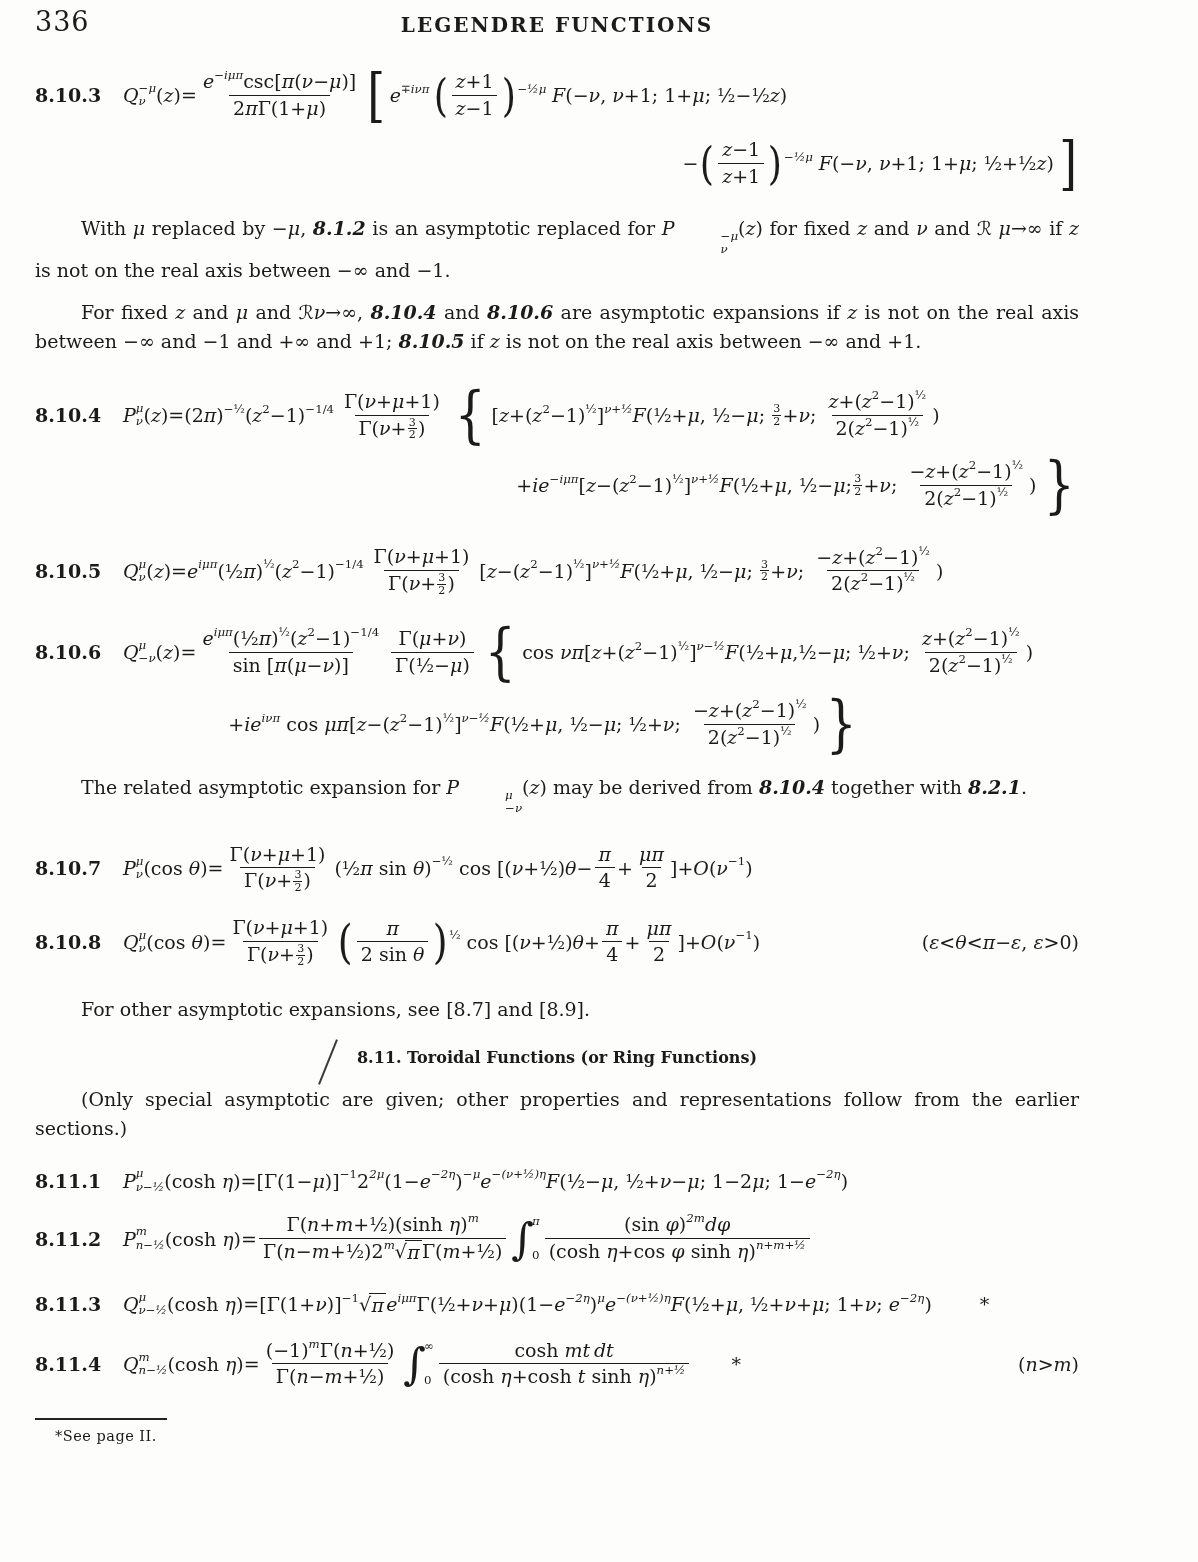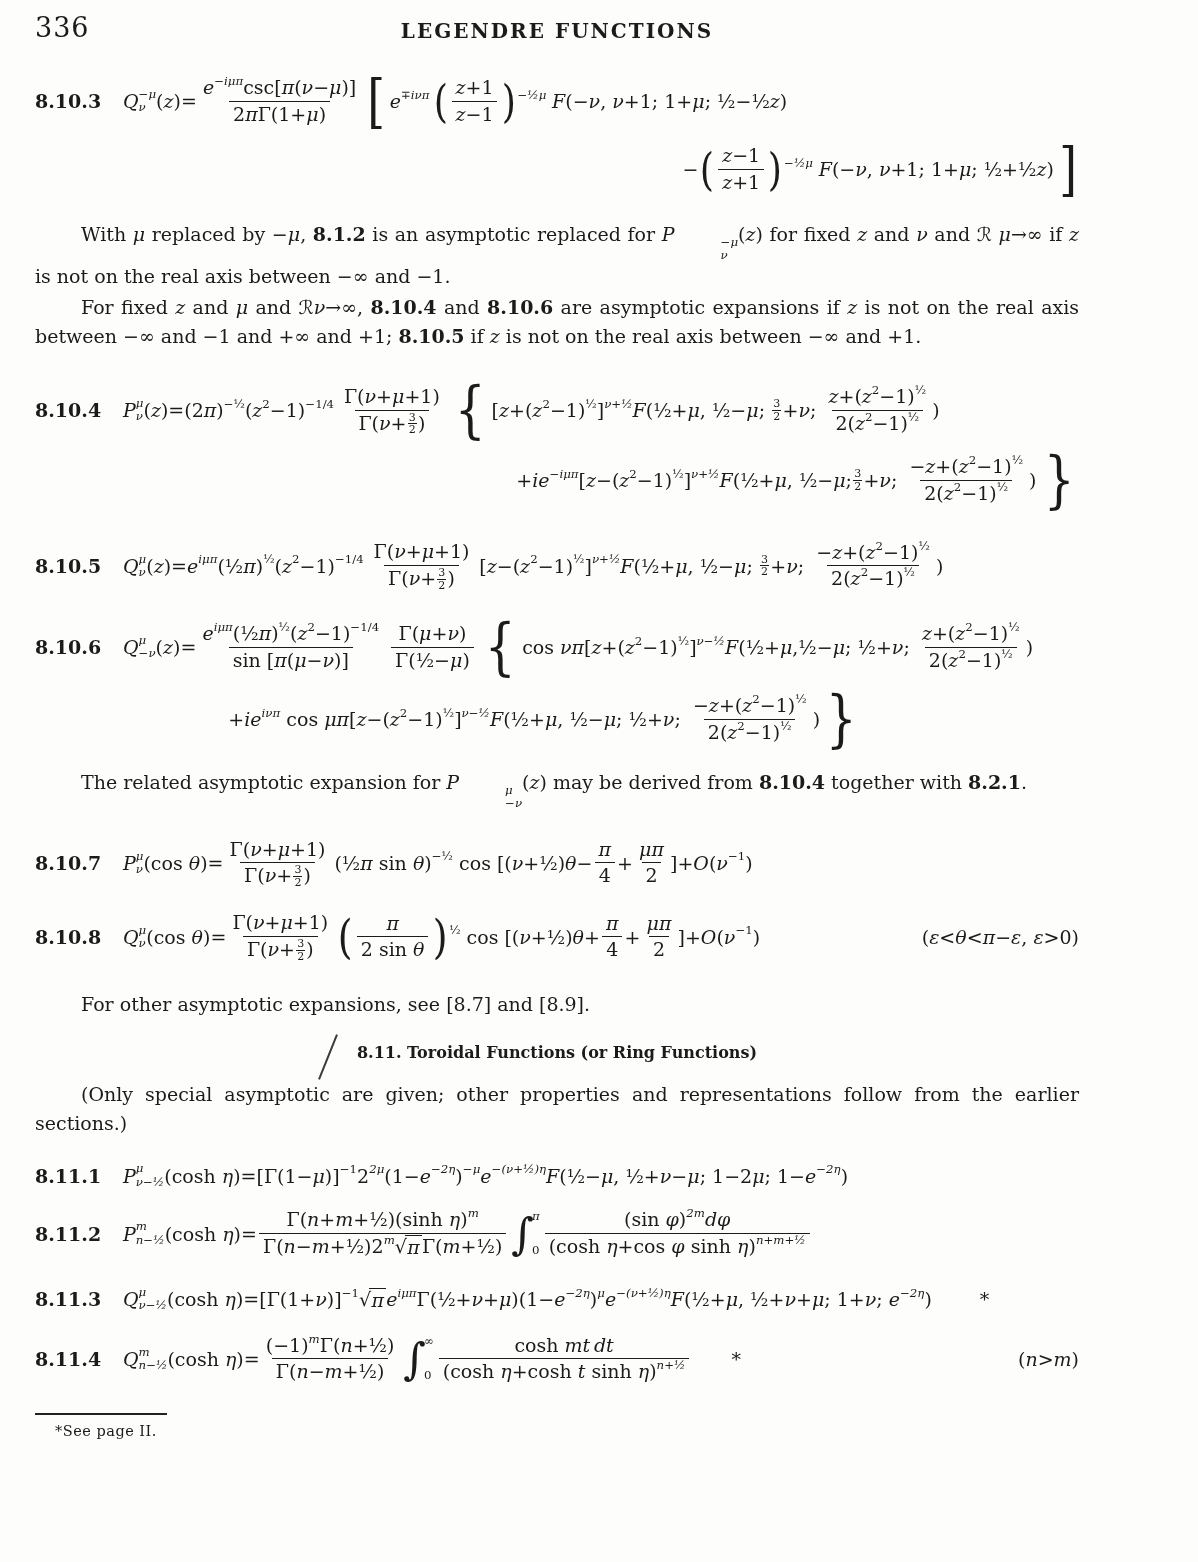--- a/index.html
+++ b/index.html
@@ -1,39 +1,39 @@
 <!DOCTYPE html>
 <html><head>
 <meta charset="utf-8">
 <style>
   html,body{margin:0;padding:0;}
   body{width:1198px;height:1562px;overflow:hidden;background:#fdfdfb;
        font-family:"DejaVu Serif","Liberation Serif",serif;color:#1b1b1b;}
-  .page{position:relative;width:1134px;height:1562px;padding:12px 55px 0 35px;box-sizing:border-box;}
+  .page{position:relative;width:1134px;height:1562px;padding:6px 55px 0 35px;box-sizing:border-box;}
 
   
   .pagehead{position:relative;height:36px;}
   .pagenum{font-size:27px;letter-spacing:1px;}
   .runhead{position:absolute;left:0;right:0;top:7px;text-align:center;
            font-size:20px;font-weight:700;letter-spacing:2px;}
 
   
   .para{font-size:19px;line-height:29px;text-align:justify;text-indent:46px;margin:0;}
   .para .mss{vertical-align:-0.42em;}
 
   
   .eqrow{display:flex;align-items:center;font-size:19px;}
   .eqlabel{flex:0 0 88px;font-weight:700;font-size:19px;}
   .eqmath{display:inline-flex;align-items:center;flex-wrap:nowrap;}
   .eqmath .mt,.eqmath .mi,.eqmath .mb{white-space:pre;}
   .cont{justify-content:flex-end;}
 
   
   .mi{font-style:italic;}
-  .mb{font-weight:700;}
+  .mb{font-weight:700;font-style:italic;}
   .msc{font-family:"DejaVu Sans","DejaVu Serif",serif;font-style:italic;}
   .msp{display:inline-block;}
   .msup,.msub{font-size:.62em;display:inline-block;}
   .msup{position:relative;top:-.55em;}
   .msup .mt,.msup .mi,.msub .mt,.msub .mi{white-space:pre;}
   .mss{display:inline-flex;flex-direction:column;align-items:flex-start;
        font-size:.62em;line-height:1.12;}
   .mss .up,.mss .dn{display:inline-flex;white-space:pre;}
   .mfrac{display:inline-flex;flex-direction:column;align-items:center;
          vertical-align:middle;margin:0 .12em;line-height:1.25;}
@@ -48,21 +48,21 @@
   .mlims{display:inline-flex;flex-direction:column;justify-content:space-between;
          height:3.9em;font-size:.62em;line-height:1;padding:3px 0;margin-left:-2px;}
   .mlims .hi,.mlims .lo{display:inline-flex;}
   .msqrt{margin-right:-2px;}
   .vinc{display:inline-flex;border-top:1.3px solid #1b1b1b;padding:0 .12em;}
 
   
   .mt8103{margin-top:20px;}
   .c8103{margin-top:2px;margin-right:0px;}
   .p1{margin-top:18px;}
-  .p2{margin-top:2px;}
+  .p2{margin-top:13px;}
   .mt8104{margin-top:24px;}
   .c8104{margin-top:0;}
   .mt8105{margin-top:24px;}
   .mt8106{margin-top:20px;}
   .c8106{margin-top:2px;padding-right:218px;}
   .p3{margin-top:14px;}
   .mt8107{margin-top:26px;}
   .mt8108{margin-top:20px;}
   .p4{margin-top:26px;}
   .sechead{margin:24px 0 0 0;text-align:center;font-size:16px;font-weight:700;position:relative;}

